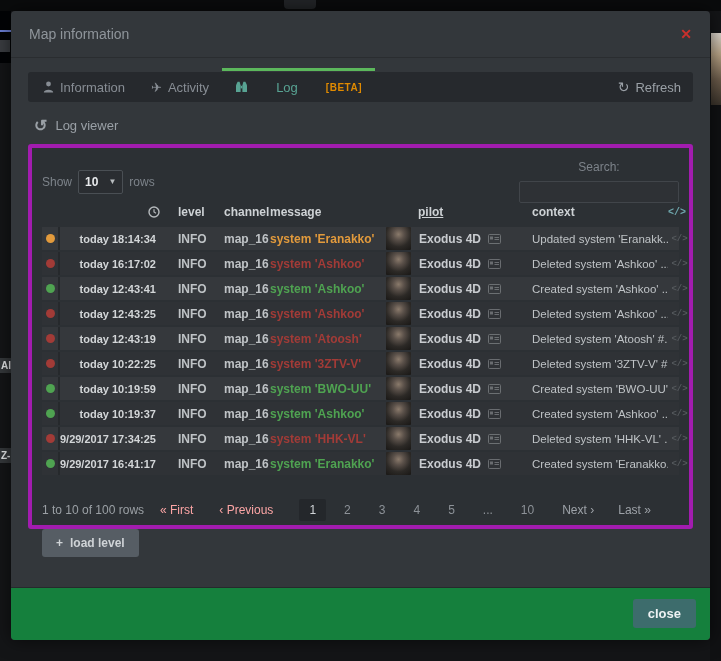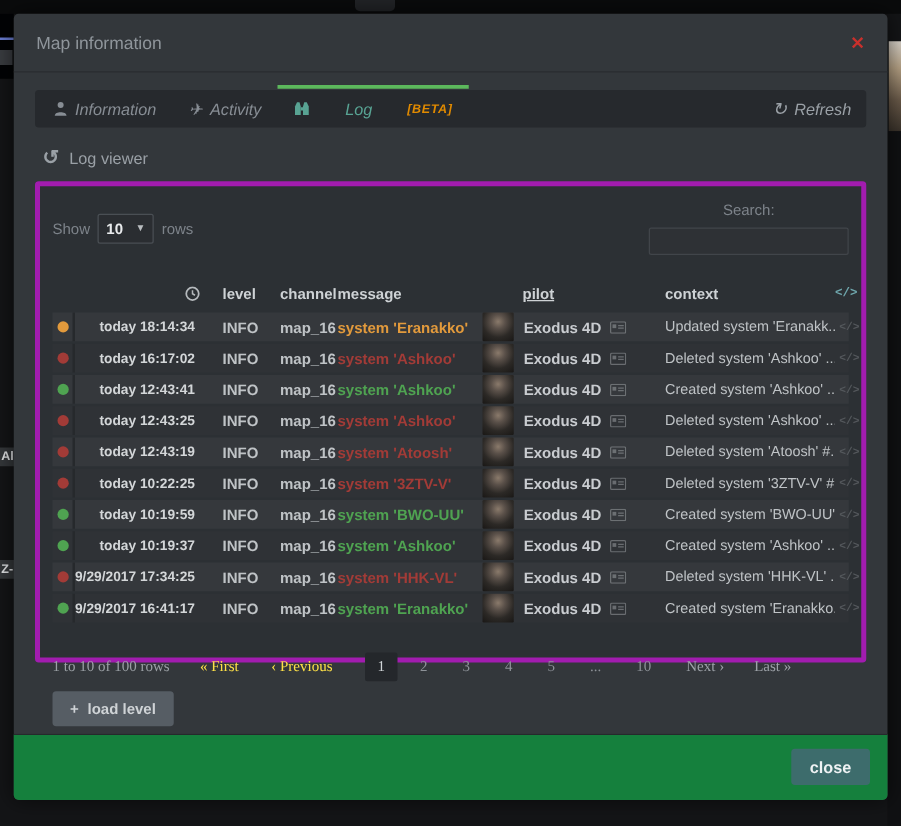--- a/index.html
+++ b/index.html
@@ -24,21 +24,21 @@
   .modal{position:absolute;left:11px;top:11px;width:699px;height:629px;background:#33373b;
          border-radius:4px;box-shadow:0 0 18px rgba(0,0,0,.6);}
   .modal-header{height:46px;border-bottom:1px solid #2a2d30;display:flex;align-items:center;
                 padding:0 18px;}
   .modal-title{color:#8f959b;font-size:14px;}
   .modal-close{margin-left:auto;color:#c9302c;font-size:14px;font-weight:bold;cursor:pointer;}
   .modal-body{padding:14px 17px 0 17px;}
 
   
   .tabbar{height:30px;background:#26292d;border-radius:3px;display:flex;align-items:center;
-          padding:0 2px;position:relative;font-style:italic;}
+          padding:0 2px;position:relative;}
   .tab{display:flex;align-items:center;gap:6px;padding:0 13px;height:30px;color:#878d94;
        font-size:13px;position:relative;cursor:pointer;}
   .tab.active{color:#58a393;gap:28px;}
   .tab.active::before{content:"";position:absolute;left:0;right:0;top:-4px;height:3px;background:#5cb85c;}
   .tab .beta{color:#e08a00;font-size:10px;font-weight:bold;letter-spacing:.5px;}
   .tab-icon{display:inline-flex;align-items:center;}
   .refresh{margin-left:auto;display:flex;align-items:center;gap:6px;color:#9aa0a6;font-size:13px;
            padding-right:10px;cursor:pointer;}
   .refresh-glyph{font-size:14px;}
 
@@ -53,21 +53,21 @@
   .select-box{margin:0 6px;border:1px solid #4a4f54;background:#2a2d31;border-radius:2px;
               height:22px;display:flex;align-items:center;padding:0 6px;gap:10px;color:#e8eaec;
               font-weight:bold;cursor:pointer;}
   .select-caret{font-size:8px;color:#b8bcbf;}
   .search-wrap{margin-left:auto;display:flex;align-items:center;gap:7px;flex-direction:column;}
   .search-input{width:148px;height:20px;background:#2e3135;border:1px solid #41454a;border-radius:2px;
                 color:#d6d9db;font-size:12px;padding:0 5px;outline:none;}
 
   
   .grid{display:grid;grid-template-columns:18px 100px 64px 46px 116px 26px 120px 136px 23px;}
-  .thead{margin-top:24px;color:#ced2d5;font-size:12px;font-weight:bold;align-items:center;}
+  .thead{margin-top:2px;color:#ced2d5;font-size:12px;font-weight:bold;align-items:center;}
   .thead .h-time{display:flex;justify-content:flex-end;padding-right:0;}
   .h-level{padding-left:18px;}
   .h-pilot{padding-left:6px;text-decoration:underline;}
   .h-code{color:#6fa7ad;font-family:"Liberation Mono",monospace;font-size:10px;font-weight:bold;}
   .clock-svg{opacity:.85;}
 
   .tbody{margin-top:8px;}
   .trow{height:23px;margin-bottom:2px;align-items:center;font-size:12px;color:#c0c4c7;cursor:pointer;}
   .trow.odd{background:#35383c;}
   .trow.even{background:#2f3236;}
@@ -87,23 +87,23 @@
   .av{overflow:visible;}
   .avatar{width:25px;height:23px;border-radius:1px;
           background:radial-gradient(circle at 50% 32%,#8a7a6b 0%,#5a5049 28%,#2c2926 62%,#191715 100%);}
   .pilot{padding-left:7px;gap:7px;color:#c9ccd0;font-weight:bold;}
   .card-icon{opacity:.4;display:inline-flex;}
   .ctx{color:#bfc3c6;font-size:11.5px;}
   .code{color:#54585c;font-family:"Liberation Mono",monospace;font-size:9px;font-weight:bold;
         justify-content:center;}
 
   
-  .pagi{margin-top:24px;display:flex;align-items:center;font-size:12px;color:#8d9298;font-family:Liberation Serif, serif;}
+  .pagi{margin-top:24px;display:flex;align-items:center;font-size:12px;color:#8d9298;}
   .pagi .summary{color:#9ba0a5;width:118px;}
-  .pagi .nav-dis{color:#fde047;margin-right:26px;cursor:default;}
+  .pagi .nav-dis{color:#fca5a5;margin-right:26px;cursor:default;}
   .pagi .nav{color:#9da2a8;margin-right:24px;cursor:pointer;}
   .pages{display:flex;align-items:center;gap:0;margin-right:10px;}
   .page{padding:4px 10px;margin-right:8px;color:#8d9298;cursor:pointer;border-radius:2px;}
   .page.active{background:#24272b;color:#d0d4d7;}
 
   .load-more{margin-top:8px;display:inline-flex;align-items:center;gap:7px;background:#565d64;
              color:#cfd3d6;font-size:12px;font-weight:bold;border:none;border-radius:3px;
              padding:7px 14px;cursor:pointer;}
   .load-more .plus{font-weight:bold;font-size:12px;}
 

